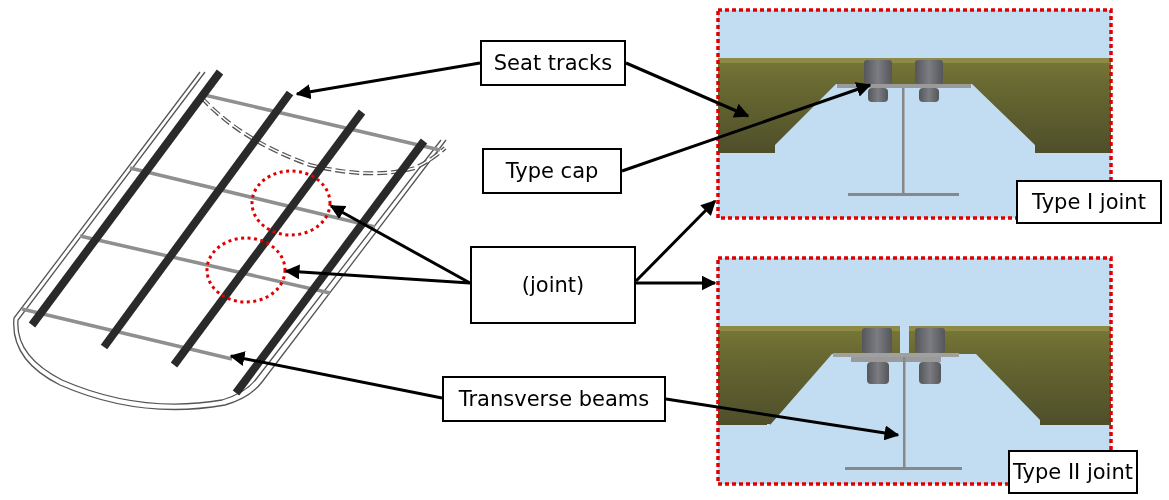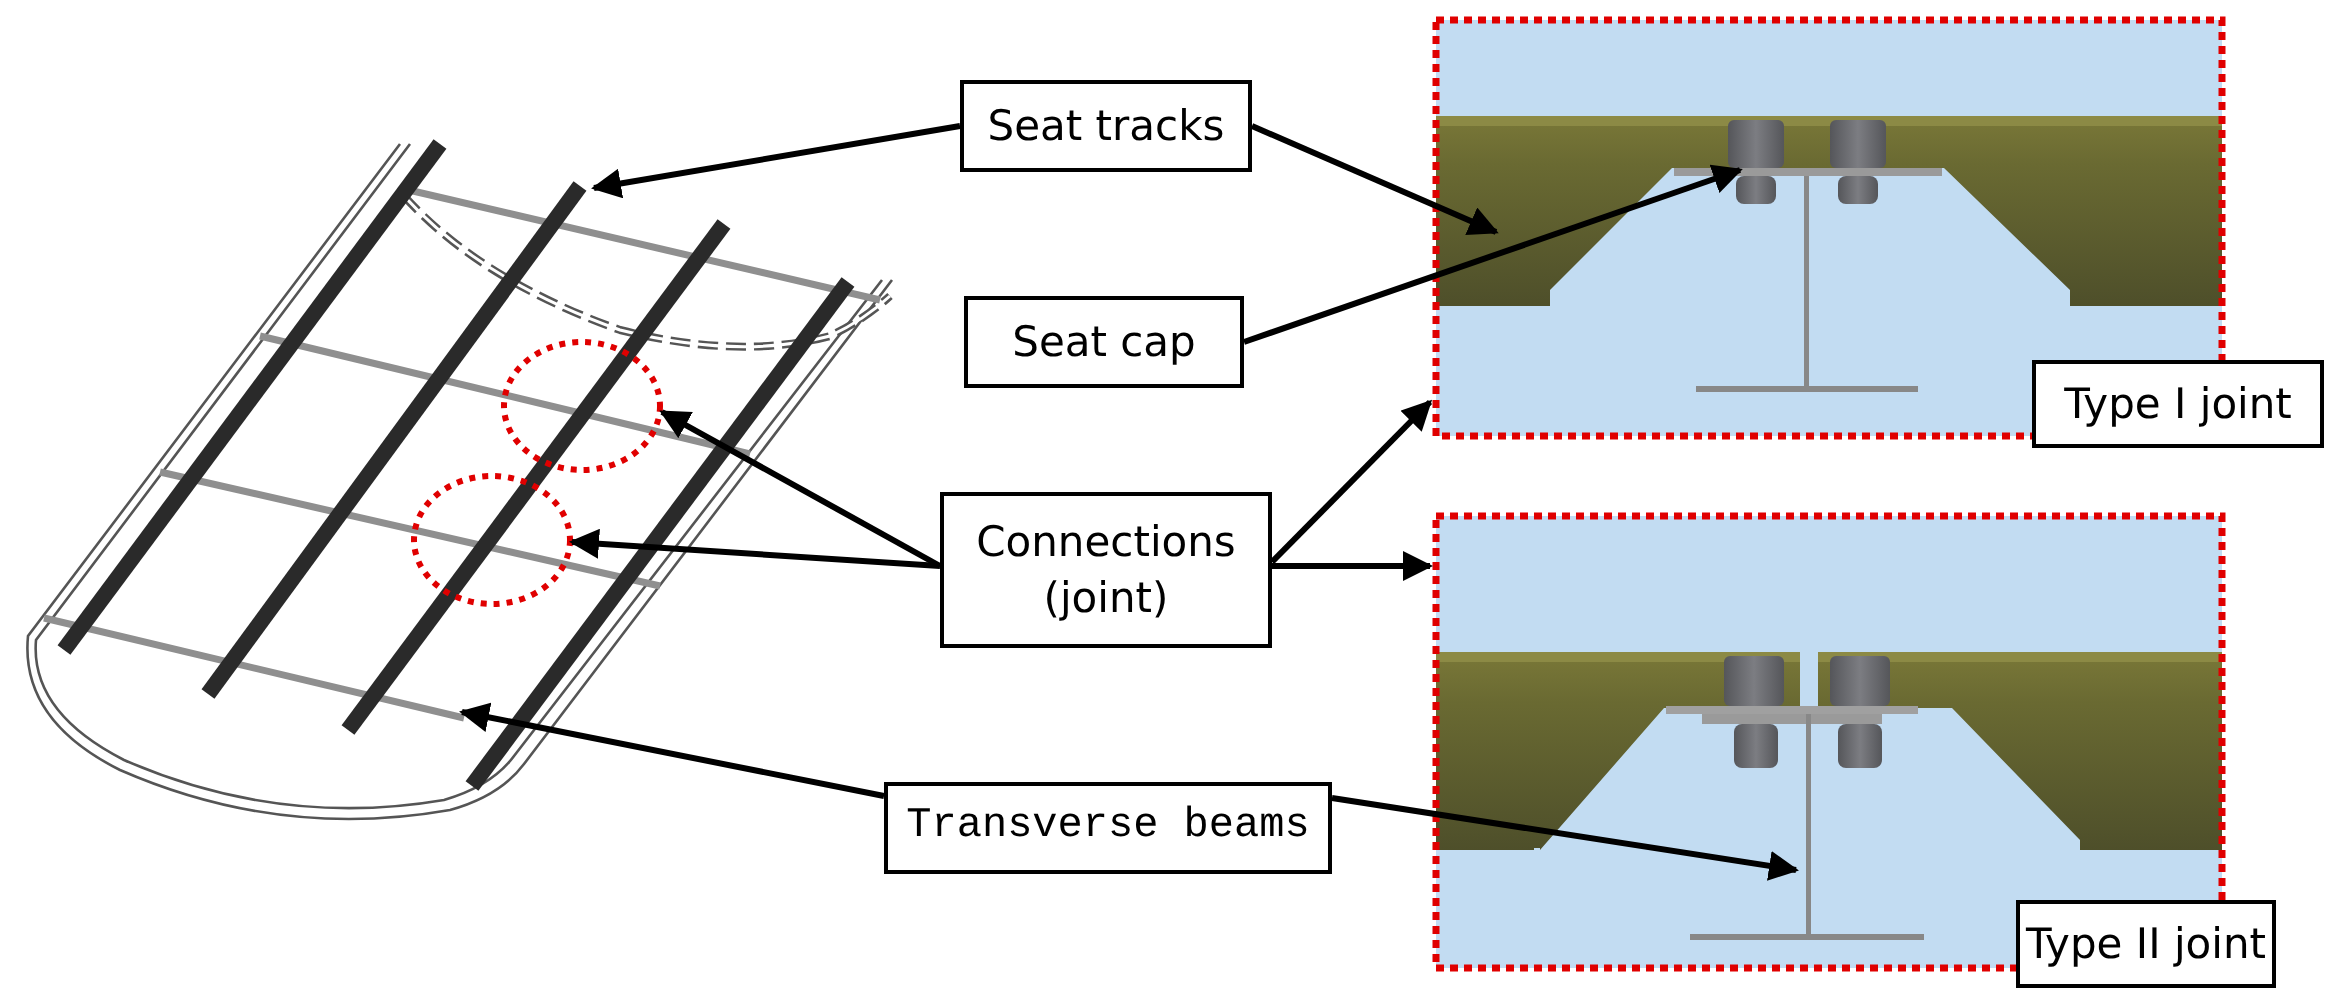--- a/index.html
+++ b/index.html
@@ -108,27 +108,26 @@
     <line x1="636" y1="283" x2="715" y2="283" marker-end="url(#ah)"></line>
     <line x1="442" y1="398" x2="231" y2="356" marker-end="url(#ah)"></line>
     <line x1="666" y1="399" x2="898" y2="435" marker-end="url(#ah)"></line>
   </g>
 </svg>
 
 <div class="label-box" style="left:480px;top:40px;width:146px;height:46px;">
   <span>Seat tracks</span>
 </div>
 <div class="label-box" style="left:482px;top:148px;width:140px;height:46px;">
-  <span>Seat cap</span>
+  <span>Type cap</span>
 </div>
 <div class="label-box" style="left:470px;top:246px;width:166px;height:78px;flex-direction:column;">
-  <span>Connections</span>
   <span>(joint)</span>
 </div>
-<div class="label-box" style="left:442px;top:391px;width:224px;height:46px;font-family:Liberation Mono, monospace;">
+<div class="label-box" style="left:442px;top:376px;width:224px;height:46px;">
   <span>Transverse beams</span>
 </div>
 <div class="label-box" style="left:1016px;top:180px;width:146px;height:44px;">
   <span>Type I joint</span>
 </div>
 <div class="label-box" style="left:1008px;top:450px;width:130px;height:44px;">
   <span>Type II joint</span>
 </div>
 
 </body></html>

